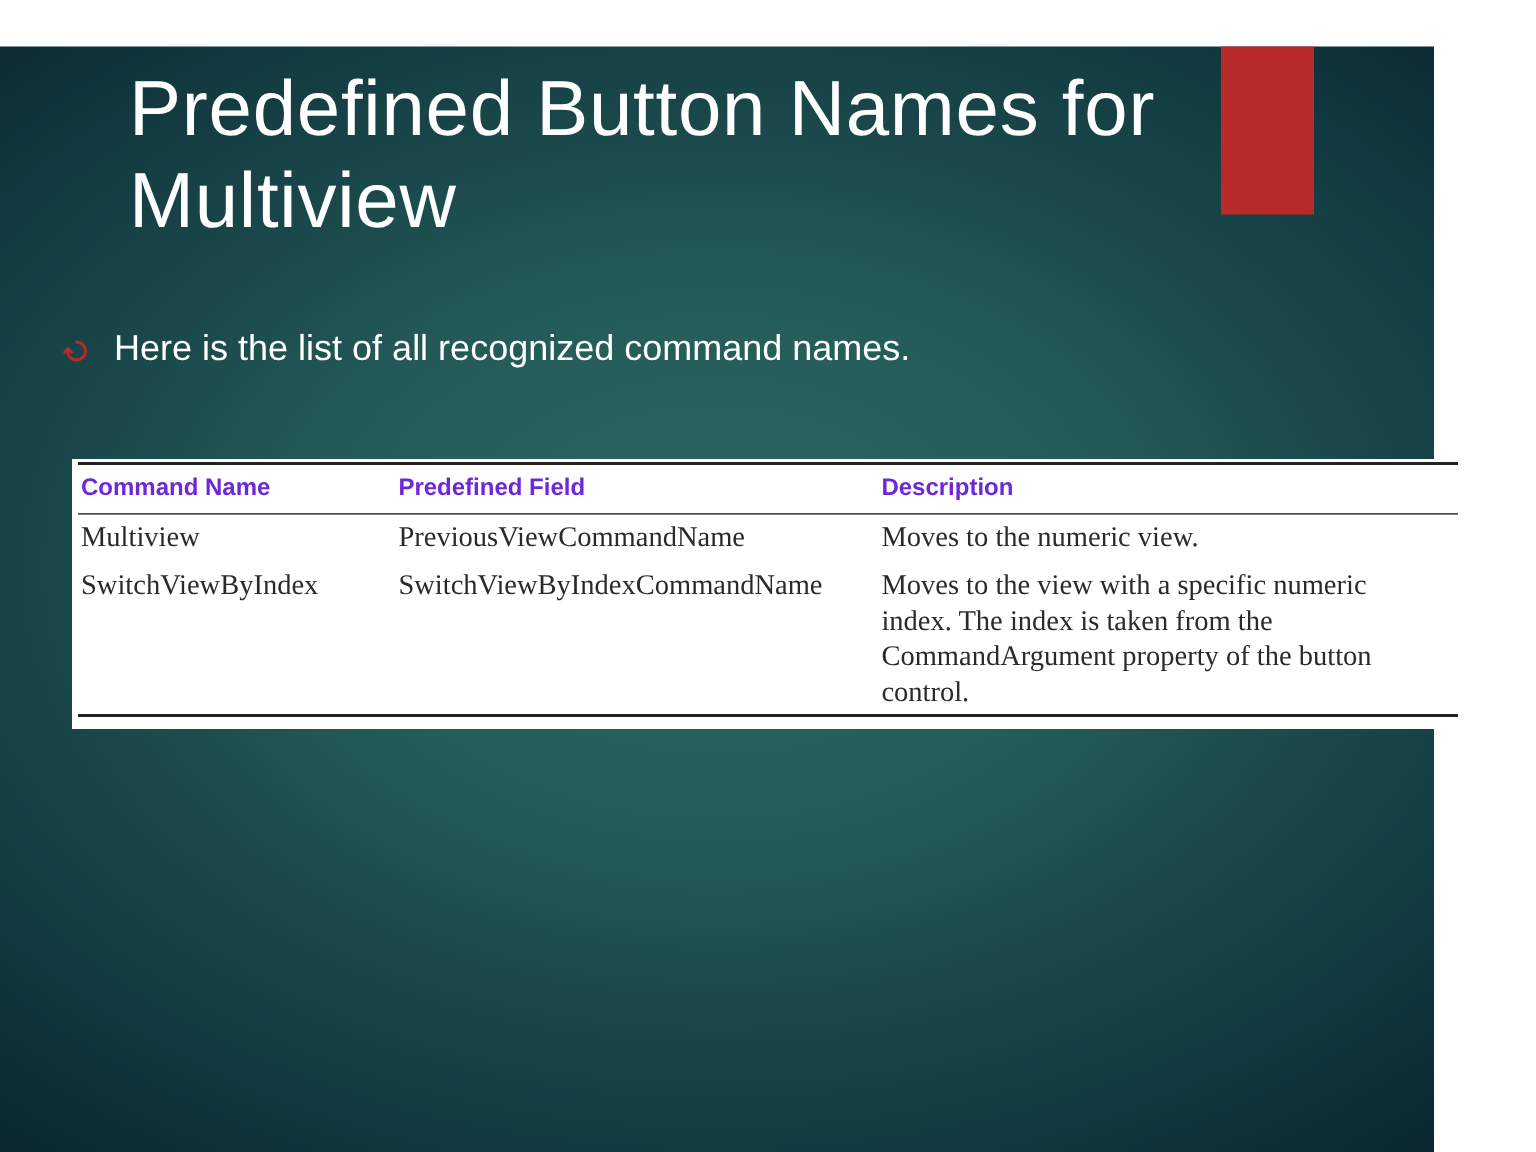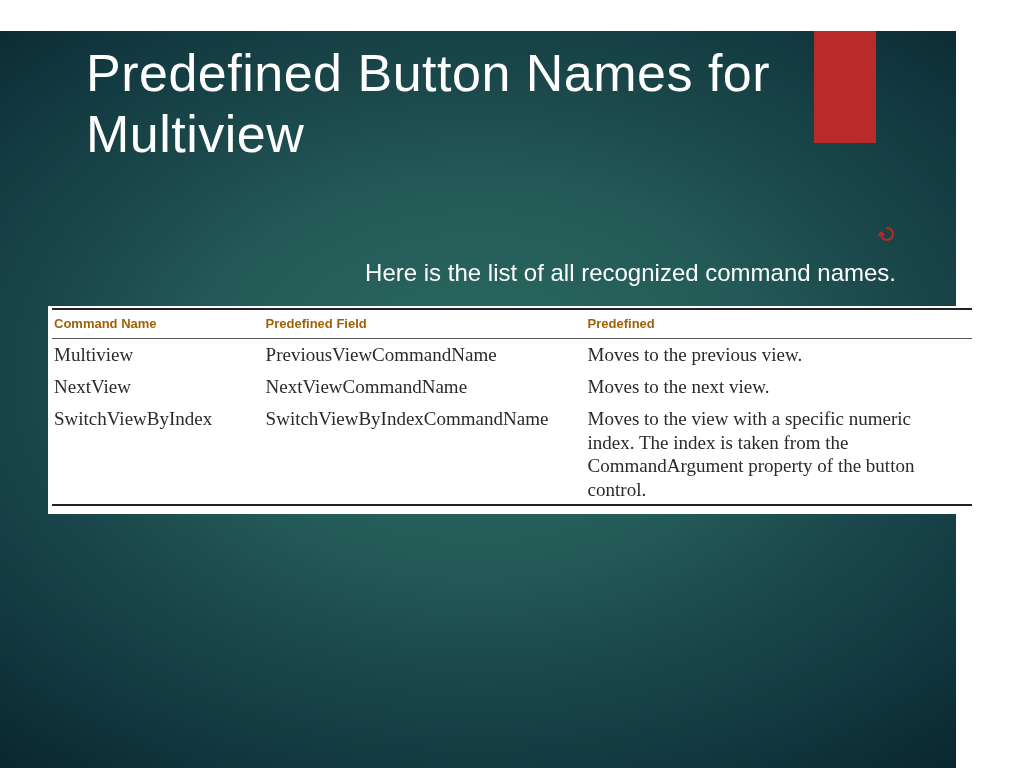--- a/index.html
+++ b/index.html
@@ -42,23 +42,22 @@
     line-height: 1.18;
     letter-spacing: 0.5px;
     color: #ffffff;
   }
   .bullet-row {
     position: absolute;
     top: 188px;
     left: 42px;
     right: 60px;
     display: flex;
-    align-items: flex-end;
+    align-items: flex-start;
     gap: 16px;
-    flex-direction: column;
   }
   .bullet-icon {
     flex: 0 0 auto;
     width: 18px;
     height: 18px;
     margin-top: 6px;
     color: #b92a2a;
   }
   .bullet-icon svg { display: block; }
   .bullet-text {
@@ -82,22 +81,22 @@
     border-collapse: collapse;
     font-size: 19px;
     line-height: 1.25;
     color: #2a2a2a;
   }
   thead th {
     font-family: Arial, Helvetica, sans-serif;
     font-weight: 700;
     text-align: left;
     padding: 6px 6px 6px 2px;
-    font-size: 13px;
-    color: #a16207;
+    font-size: 16px;
+    color: #6d28d9;
     border-top: 2px solid #222;
     border-bottom: 1px solid #555;
   }
   tbody td {
     vertical-align: top;
     padding: 4px 10px 4px 2px;
   }
   tbody tr:last-child td {
     padding-bottom: 2px;
   }
@@ -132,33 +131,28 @@
     <table>
       <colgroup>
         <col class="c1">
           <col class="c2">
           <col class="c3">
       </colgroup>
       <thead>
         <tr>
           <th>Command Name</th>
           <th>Predefined Field</th>
-          <th>Predefined</th>
+          <th>Description</th>
         </tr>
       </thead>
       <tbody>
         <tr>
           <td>Multiview</td>
           <td>PreviousViewCommandName</td>
-          <td>Moves to the previous view.</td>
-        </tr>
-        <tr>
-          <td>NextView</td>
-          <td>NextViewCommandName</td>
-          <td>Moves to the next view.</td>
+          <td>Moves to the numeric view.</td>
         </tr>
         <tr>
           <td>SwitchViewByIndex</td>
           <td>SwitchViewByIndexCommandName</td>
           <td>Moves to the view with a specific numeric index. The index is taken from the CommandArgument property of the button control.</td>
         </tr>
       </tbody>
     </table>
     <div class="tbl-bottom"></div>
   </div>

